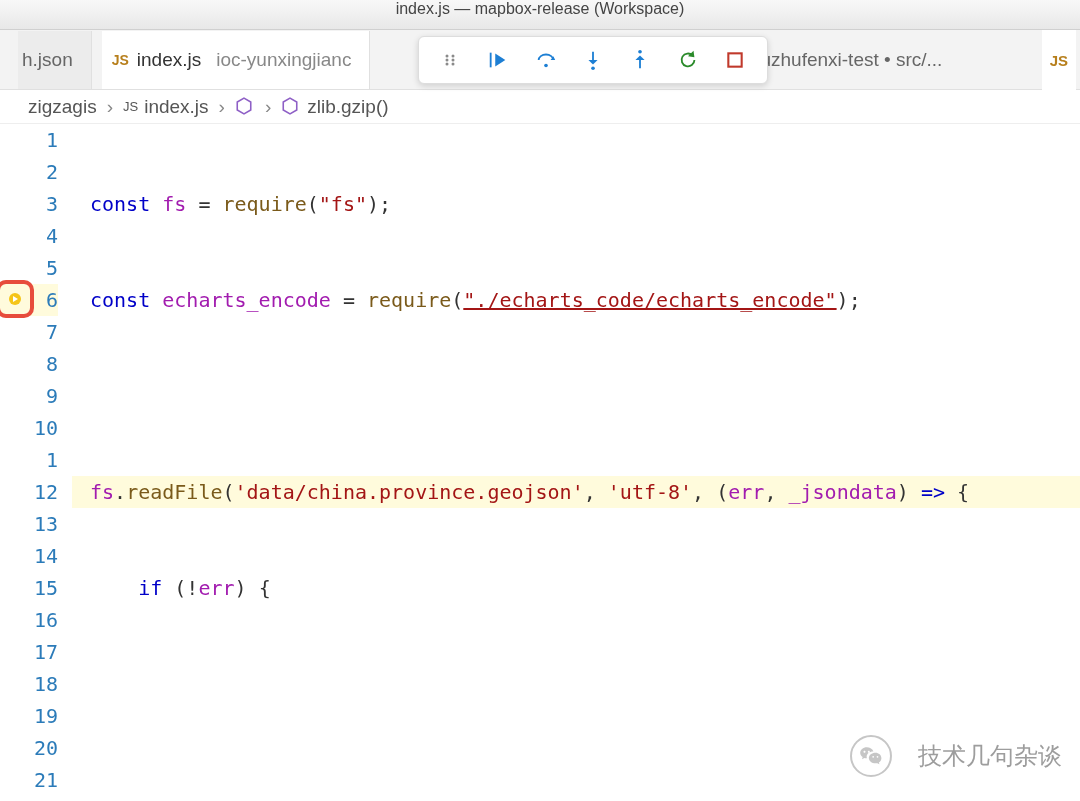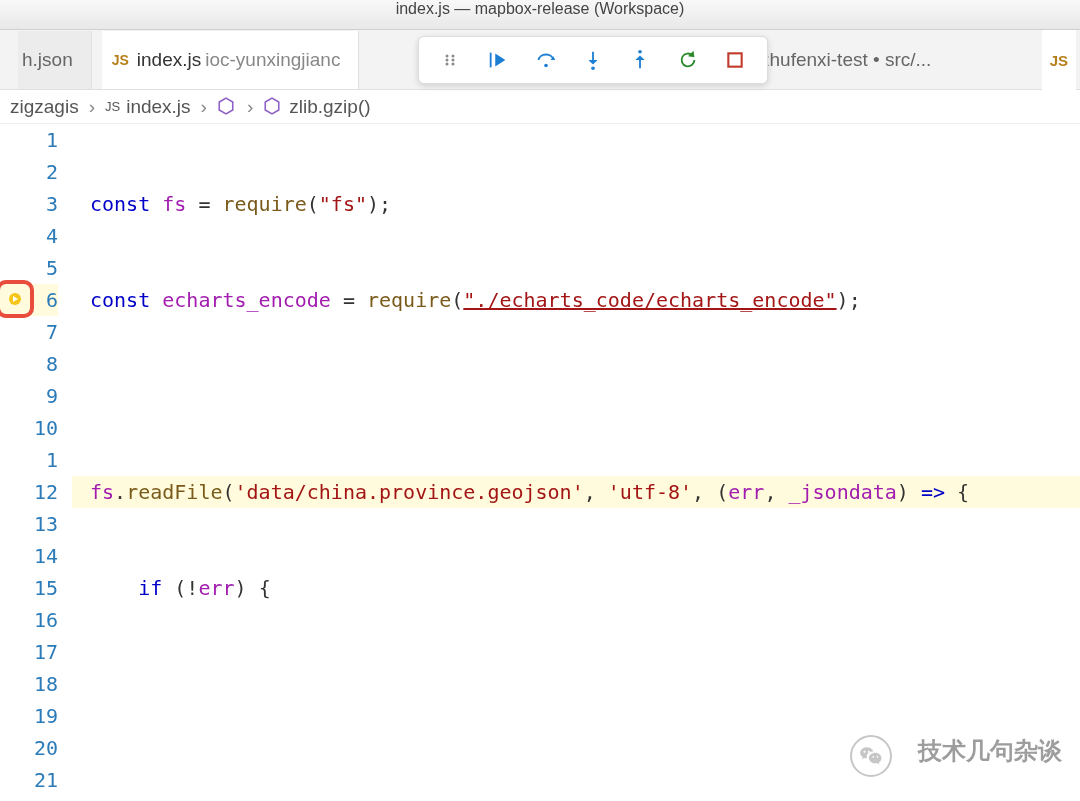--- a/index.html
+++ b/index.html
@@ -62,21 +62,21 @@
     align-items:center;
     justify-content:space-around;
     padding:0 8px;
     z-index:5;
   }
   .dbg-btn { width:24px; height:24px; display:flex; align-items:center; justify-content:center; }
   .breadcrumb {
     height:34px;
     display:flex;
     align-items:center;
-    padding:0 10px;
+    padding:0 28px;
     font-size:19px;
     color:#555;
     border-bottom:1px solid #eee;
     gap:6px;
     white-space:nowrap;
     overflow:hidden;
   }
   .breadcrumb .sep { color:#888; margin:0 4px; }
   .editor {
     display:flex;
@@ -115,25 +115,25 @@
     display:flex;
     align-items:center;
     justify-content:center;
   }
   .hex-icon { width:20px; height:20px; display:inline-flex; vertical-align:-3px;}
   .watermark {
     position:absolute;
     right:18px;
     bottom:24px;
     display:flex;
+    align-items:center;
     gap:26px;
     color:#8c8c8c;
     font-size:24px;
     opacity:.85;
-    font-weight:bold;
   }
   .watermark .wm-circle {
     width:42px; height:42px; border-radius:50%;
     border:2px solid #bdbdbd;
     display:flex;align-items:center;justify-content:center;
   }
   .tab-after { flex:1; display:flex; align-items:center; padding-left:20px; color:#666; font-size:19px; gap:8px;}
   .tab-right-js {
     position:absolute; right:4px; top:0; height:60px; display:flex;align-items:center; padding:0 8px;
     color:#b77f1c; font-weight:bold; font-size:15px; background:#fff;
@@ -146,21 +146,21 @@
   <span>index.js — mapbox-release (Workspace)</span>
 </div>
 
 <div class="tabbar">
   <div class="tab" style="padding-left:4px;">
     <span>h.json</span>
   </div>
   <div class="tab" style="background:#fff;">
     <span class="js-badge">JS</span>
     <span style="color:#333;">index.js</span>
-    <span style="color:#888; margin-left:4px;">ioc-yunxingjianc</span>
+    <span style="color:#888; margin-left:15px;">ioc-yunxingjianc</span>
   </div>
   <div class="tab-after" style="margin-left:360px;">
     <span>uzhufenxi-test • src/...</span>
   </div>
   <div class="tab-right-js">
     <span>JS</span>
   </div>
 
   <div class="debug-toolbar">
     <div class="dbg-btn">

